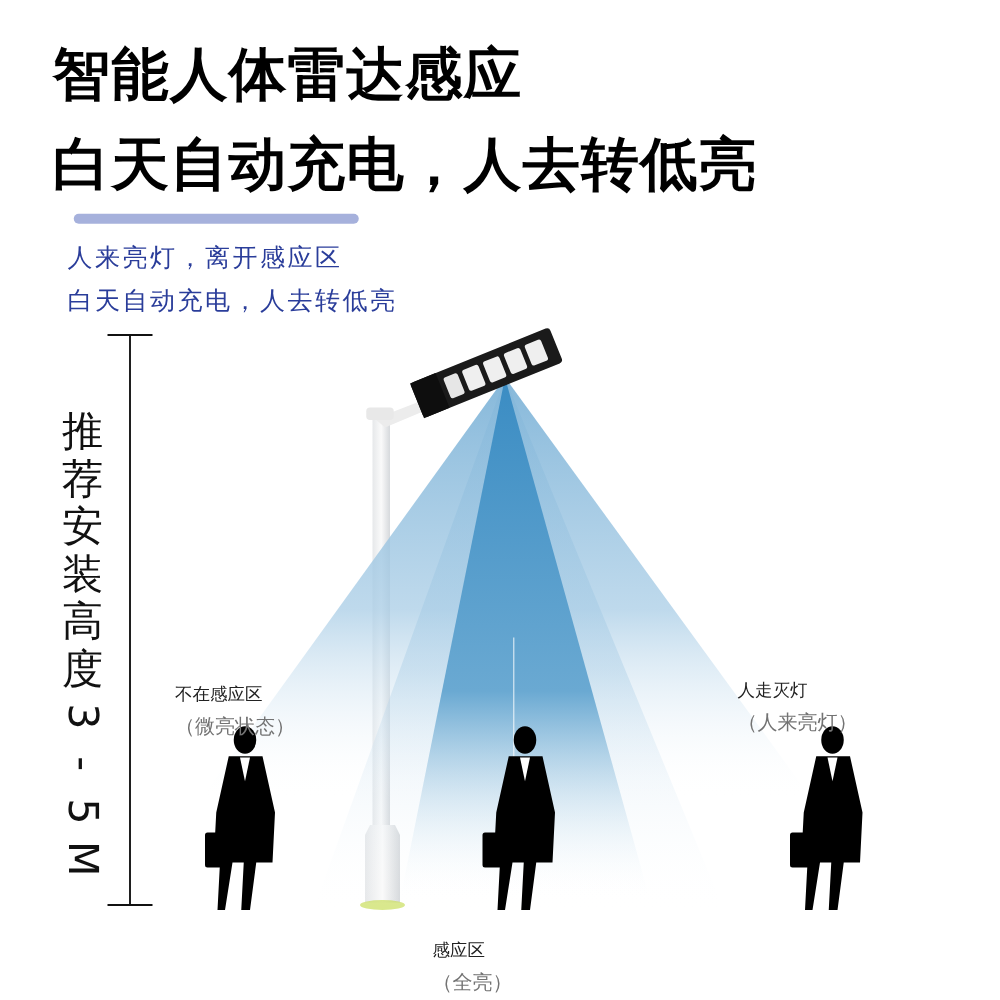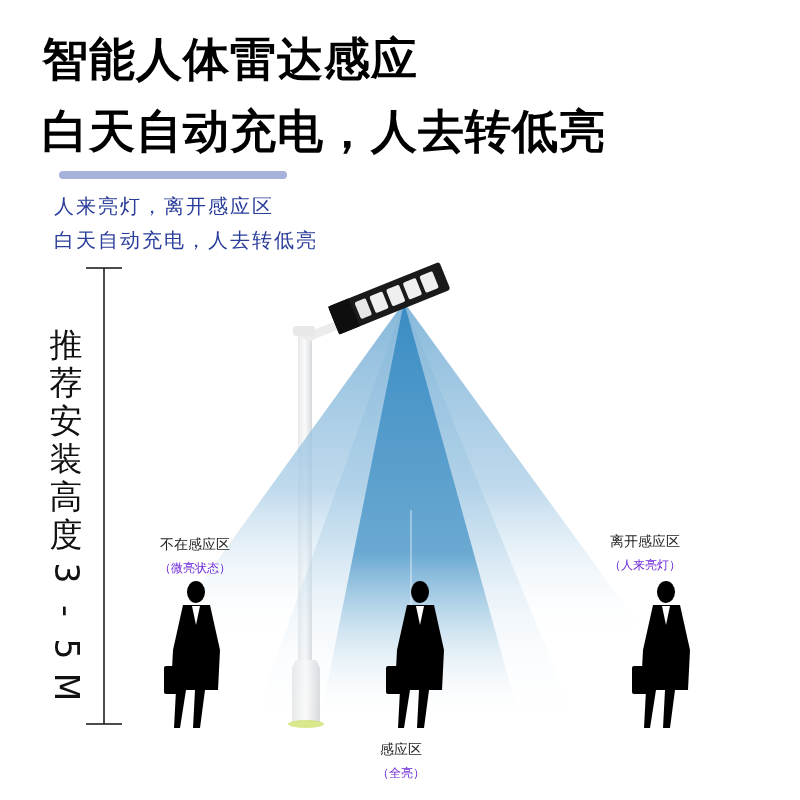--- a/index.html
+++ b/index.html
@@ -13,22 +13,22 @@
   .sub { position:absolute; left:54px; color:#2a3d9a; font-size:20px; letter-spacing:2px; white-space:nowrap; }
   #s1 { top:193px; }
   #s2 { top:227px; }
 
   .scene { position:absolute; left:0; top:0; width:800px; height:800px; }
   .height-label { position:absolute; left:46px; top:326px; width:40px; font-size:33px; color:#111;
                   line-height:38px; text-align:center; }
   .height-label span { display:block; }
   .height-label .rot { transform:rotate(90deg); }
 
-  .zone-label { position:absolute; text-align:center; font-size:14px; color:#222; white-space:nowrap; }
-  .zone-label .state { display:block; color:#6d28d9; font-size:12px; margin-top:6px; }
+  .zone-label { position:absolute; text-align:left; font-size:14px; color:#222; white-space:nowrap;margin-top:11px; }
+  .zone-label .state { display:block; color:#737373; font-size:16px; margin-top:6px; }
   #zl { left:140px; top:536px; width:110px; }
   #zr { left:590px; top:533px; width:110px; }
   #zc { left:346px; top:741px; width:110px; }
 </style>
 </head>
 <body>
 
 <div id="t1" class="title-line">智能人体雷达感应</div>
 <div id="t2" class="title-line">白天自动充电，人去转低亮</div>
 <div class="divider"></div>
@@ -116,19 +116,19 @@
   <span class="rot">-</span>
   <span class="rot">5</span>
   <span class="rot">M</span>
 </div>
 
 <div id="zl" class="zone-label">
   <span>不在感应区</span>
   <span class="state">（微亮状态）</span>
 </div>
 <div id="zr" class="zone-label">
-  <span>离开感应区</span>
+  <span>人走灭灯</span>
   <span class="state">（人来亮灯）</span>
 </div>
 <div id="zc" class="zone-label">
   <span>感应区</span>
   <span class="state">（全亮）</span>
 </div>
 
 </body></html>

